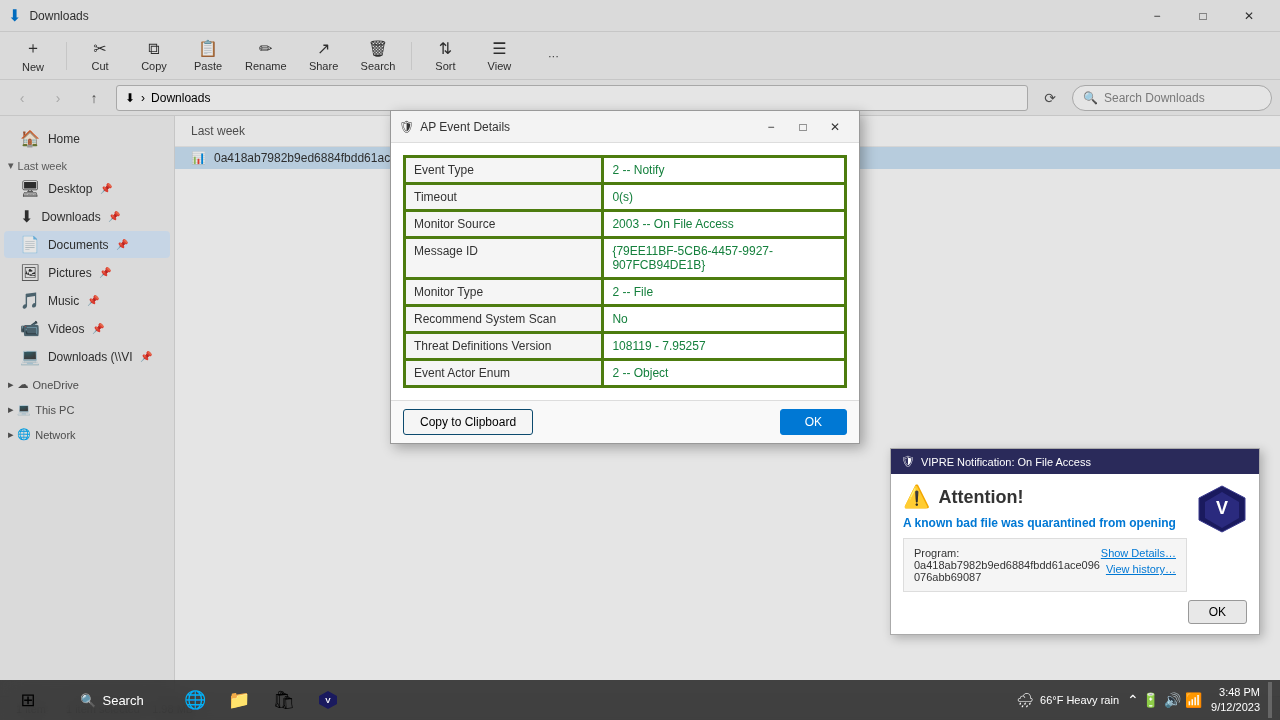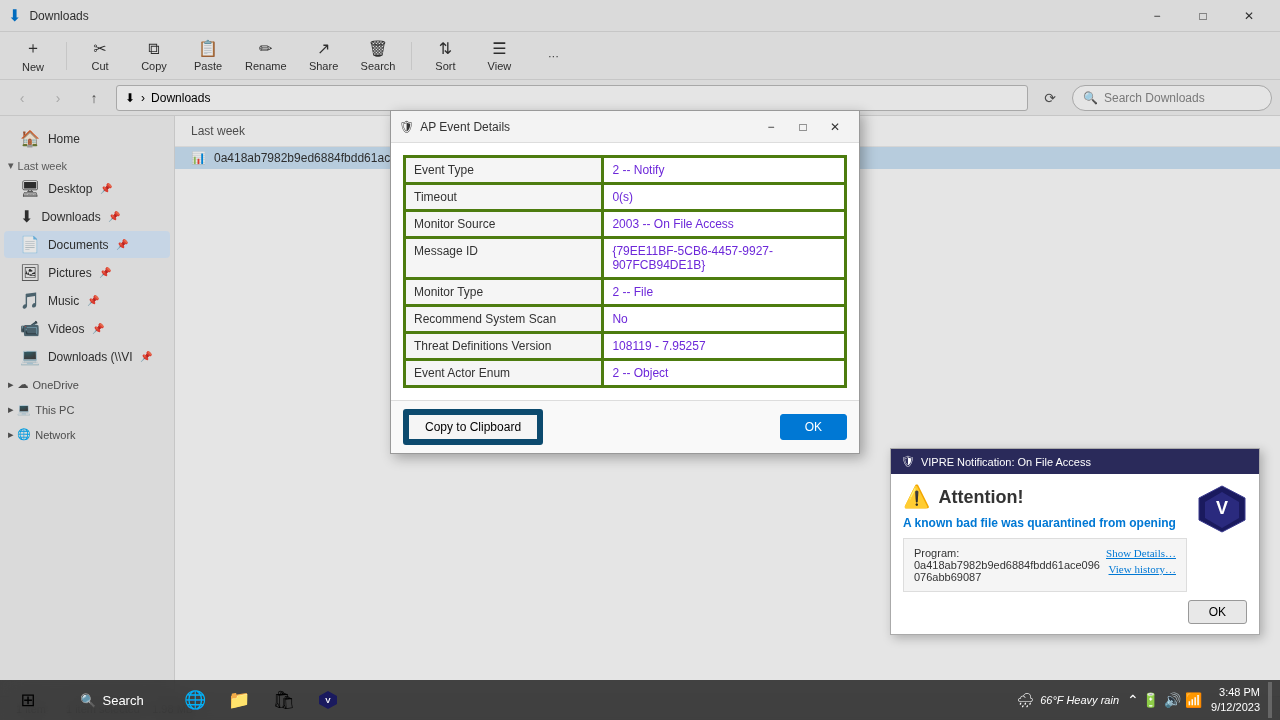--- a/index.html
+++ b/index.html
@@ -342,33 +342,33 @@
       padding: 5px 8px;
       vertical-align: top;
     }
     .event-table td:first-child {
       background: #f5f5f5;
       font-weight: 400;
       width: 45%;
       color: #333;
     }
     .event-table td:last-child {
-      color: #6d28d9;
+      color: #15803d;
     }
     .dialog-footer {
       display: flex;
       align-items: center;
       justify-content: space-between;
       padding: 8px 12px;
       border-top: 1px solid #ddd;
       background: #f9f9f9;
     }
     .copy-btn {
       padding: 5px 16px;
-      border: 6px solid #0c4a6e;
+      border: 1px solid #0c4a6e;
       background: #f5f5f5;
       cursor: pointer;
       font-size: 12px;
       border-radius: 3px;
     }
     .ok-btn {
       padding: 5px 24px;
       border: 1px solid #0078d4;
       background: #0078d4;
       color: white;
@@ -430,21 +430,20 @@
       display: flex;
       justify-content: space-between;
       align-items: flex-start;
     }
     .vipre-info-left { flex: 1; }
     .vipre-info-right {
       display: flex;
       flex-direction: column;
       gap: 4px;
       align-items: flex-end;
-      font-family: Liberation Serif, serif;
     }
     .vipre-link {
       font-size: 11px;
       color: #0078d4;
       cursor: pointer;
       text-decoration: underline;
     }
     .vipre-logo {
       width: 50px;
       height: 50px;
@@ -743,21 +742,21 @@
     <div class="taskbar-btn">
       <svg width="20" height="20" viewBox="0 0 20 20">
         <polygon points="10,1 19,6 19,14 10,19 1,14 1,6" fill="#1a1a5e"></polygon>
         <text x="10" y="13" font-size="8" text-anchor="middle" fill="white" font-weight="bold">V</text>
       </svg>
     </div>
   </div>
   <div class="taskbar-right">
     <div class="tray-icons">
       <span>🌧</span>
-      <span style="font-size:11px; color:white;font-style:italic;">66°F Heavy rain</span>
+      <span style="font-size:11px; color:white;">66°F Heavy rain</span>
     </div>
     <div style="display:flex; gap:4px; font-size:14px; color:white;">
       <span>⌃</span>
       <span>🔋</span>
       <span>🔊</span>
       <span>📶</span>
     </div>
     <div style="text-align:right; color:white; line-height:1.4;">
       <div style="font-size:11px;">3:48 PM</div>
       <div style="font-size:11px;">9/12/2023</div>

